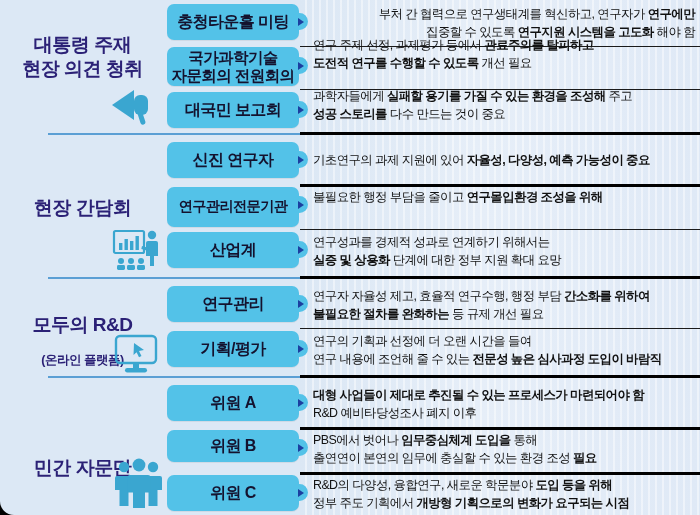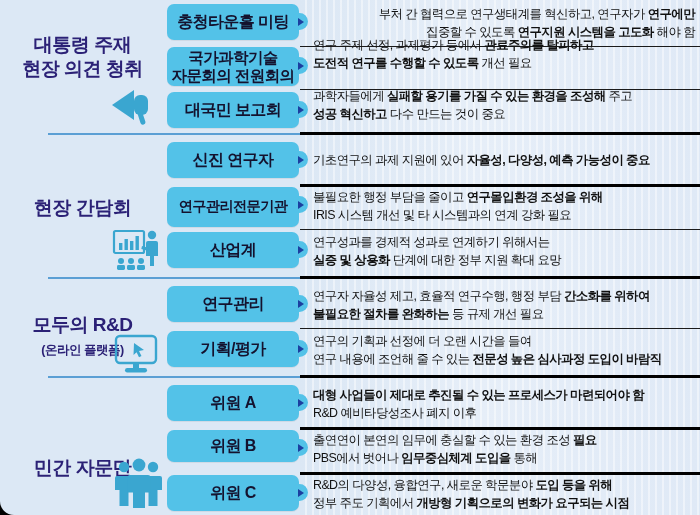--- a/index.html
+++ b/index.html
@@ -42,21 +42,21 @@
   
   .group-label{
     position:absolute;left:0;width:165px;
     text-align:center;
     color:#2b2176;
     font-weight:bold;
     line-height:1.25;
     letter-spacing:-0.5px;
   }
   .group-label .main{font-size:19px;display:block;white-space:pre-line;}
-  .group-label .sub{font-size:12.5px;display:block;font-weight:bold;margin-top:6px;}
+  .group-label .sub{font-size:12.5px;display:block;font-weight:bold;margin-top:16px;}
 
   
   .group-icon{position:absolute;}
 
   
   .pill{
     position:absolute;left:167px;width:132px;
     background:#53c2e8;
     border-radius:7px;
     display:flex;align-items:center;justify-content:center;
@@ -151,21 +151,21 @@
     <div class="row-rule" style="top:89px;"></div>
 
     <div class="pill" style="top:92px;height:36px;">
       <span>대국민 보고회</span>
     </div>
     <div class="arrow" style="left:291px;top:101px;">
         <i></i>
       </div>
     <div class="desc" style="top:88px;">
       <span class="l">과학자들에게 <b>실패할 용기를 가질 수 있는 환경을 조성해</b> 주고</span>
-      <span class="l"><b>성공 혁신하고</b> 다수 만드는 것이 중요</span>
+      <span class="l"><b>성공 스토리를</b> 다수 만드는 것이 중요</span>
     </div>
 
     <div class="sep-left" style="top:133px;"></div>
     <div class="sep-right" style="top:132px;"></div>
   </div>
 
   <div class="section">
 
     <div class="group-label" style="top:196px;">
       <span class="main">현장 간담회</span>
@@ -202,21 +202,20 @@
     <div class="row-rule" style="top:184px;height:3px;background:#000;"></div>
 
     <div class="pill" style="top:187px;height:40px;font-size:14.2px;">
       <span>연구관리전문기관</span>
     </div>
     <div class="arrow" style="left:291px;top:196px;">
         <i></i>
       </div>
     <div class="desc" style="top:189px;">
       <span class="l">불필요한 행정 부담을 줄이고 <b>연구몰입환경 조성을 위해</b></span>
-      <span class="l">IRIS 시스템 개선 및 타 시스템과의 연계 강화 필요</span>
     </div>
     <div class="row-rule" style="top:229px;"></div>
 
     <div class="pill" style="top:232px;height:36px;">
       <span>산업계</span>
     </div>
     <div class="arrow" style="left:291px;top:241px;">
         <i></i>
       </div>
     <div class="desc" style="top:234px;">
@@ -300,22 +299,22 @@
     </div>
     <div class="row-rule" style="top:427px;height:3px;background:#000;"></div>
 
     <div class="pill" style="top:430px;height:32px;">
       <span>위원 B</span>
     </div>
     <div class="arrow" style="left:291px;top:439px;">
         <i></i>
       </div>
     <div class="desc" style="top:432px;">
+      <span class="l">PBS에서 벗어나 <b>임무중심체계 도입을</b> 통해</span>
       <span class="l">출연연이 본연의 임무에 충실할 수 있는 환경 조성 <b>필요</b></span>
-      <span class="l">PBS에서 벗어나 <b>임무중심체계 도입을</b> 통해</span>
     </div>
     <div class="row-rule" style="top:472px;height:3px;background:#000;"></div>
 
     <div class="pill" style="top:475px;height:36px;">
       <span>위원 C</span>
     </div>
     <div class="arrow" style="left:291px;top:484px;">
         <i></i>
       </div>
     <div class="desc" style="top:477px;">

